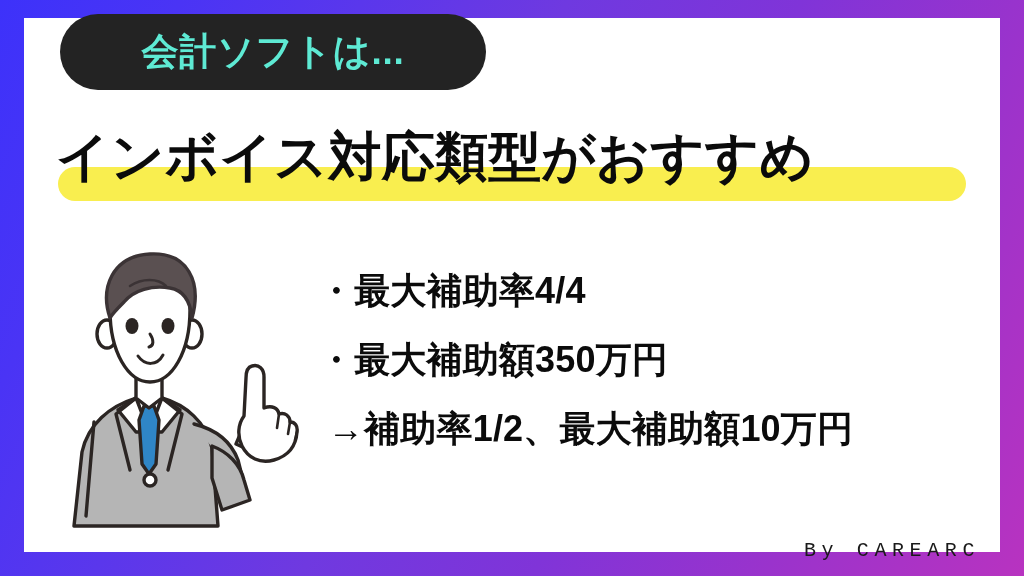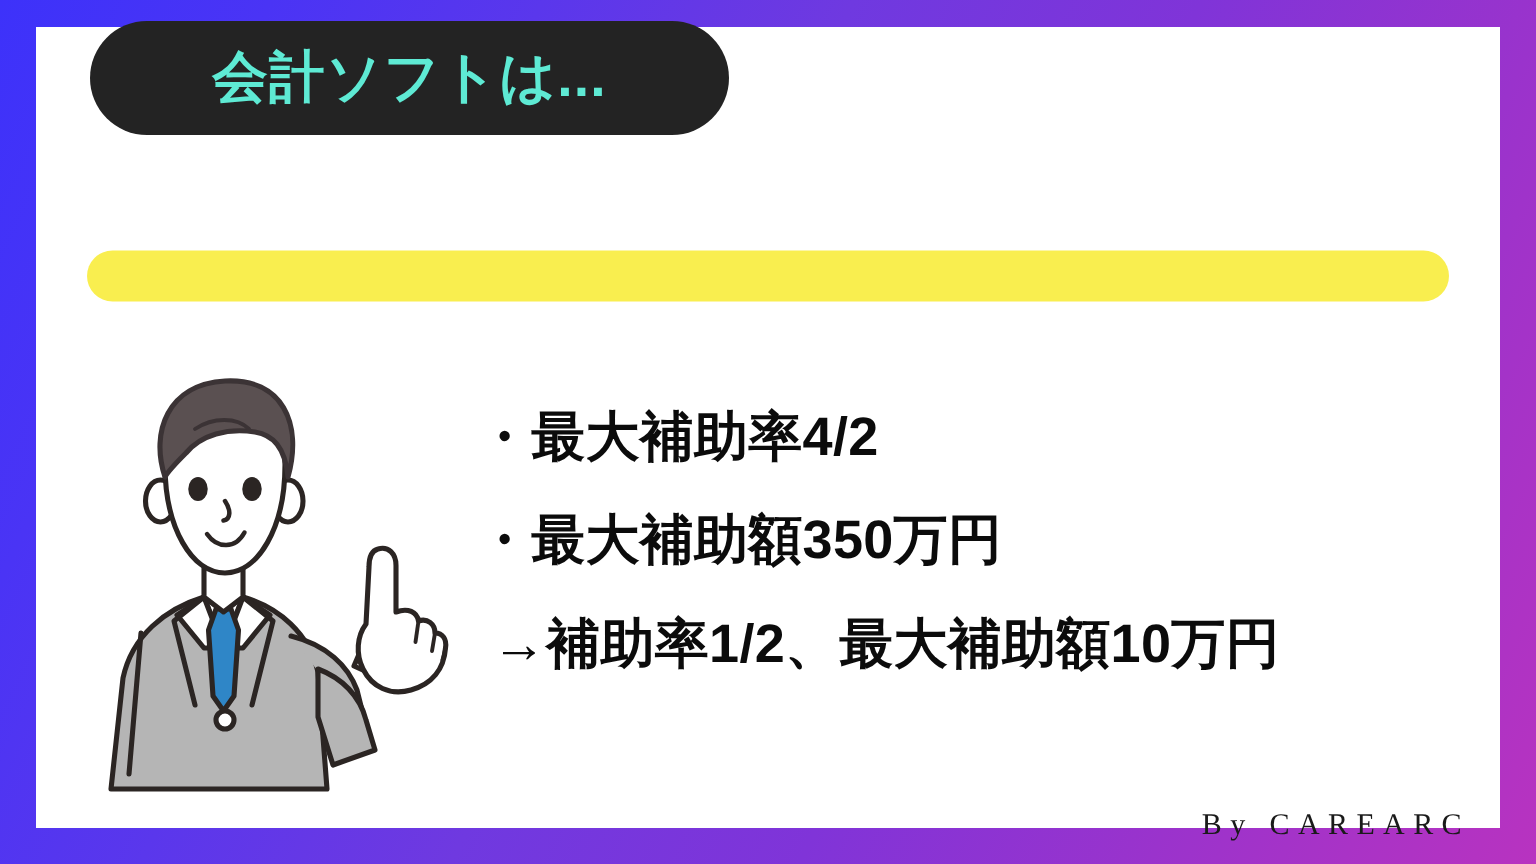--- a/index.html
+++ b/index.html
@@ -120,21 +120,21 @@
     white-space: nowrap;
     letter-spacing: 0.005em;
   }
   .bullet-line.arrow { margin-left: 10px; }
 
   
   .credit {
     position: absolute;
     right: 44px;
     bottom: 14px;
-    font-family: Liberation Serif, serif;
+    font-family: Liberation Mono, monospace;
     font-size: 20px;
     letter-spacing: 0.28em;
     color: #1a1a1a;
     z-index: 4;
     white-space: nowrap;
     margin-top: 32px;
   }
 </style>
 </head>
 <body>
@@ -144,20 +144,21 @@
   <div class="frame-bg"></div>
 
   <div class="card"></div>
 
   <div class="pill">
     <span class="pill-text">会計ソフトは...</span>
   </div>
 
   <div class="headline-wrap">
     <div class="marker"></div>
+    <div class="headline">インボイス対応類型がおすすめ</div>
   </div>
 
   <div class="illus">
     <svg viewBox="0 0 236 292" xmlns="http://www.w3.org/2000/svg">
       <g fill="none" stroke="#2b2523" stroke-width="3.4" stroke-linecap="round" stroke-linejoin="round">
 
         <path d="M70 150 C44 158 22 176 16 204 L8 278 L152 278 L146 200 C140 174 120 157 96 150 Z" fill="#b5b5b5"></path>
 
         <path d="M70 150 L83 184 L96 150 L83 143 Z" fill="#ffffff"></path>
         <path d="M70 150 L52 162 L70 184 L83 184 Z" fill="#ffffff"></path>
@@ -205,20 +206,20 @@
         <ellipse cx="102" cy="78" rx="6.5" ry="8" fill="#2b2523" stroke="none"></ellipse>
 
         <path d="M84 86 C88 92 88 98 83 99" stroke-width="3" fill="none"></path>
 
         <path d="M72 108 C79 118 91 118 97 107" stroke-width="3" fill="none"></path>
       </g>
     </svg>
   </div>
 
   <div class="bullets">
-    <div class="bullet-line">・最大補助率4/2</div>
+    <div class="bullet-line">・最大補助率4/4</div>
     <div class="bullet-line">・最大補助額350万円</div>
     <div class="bullet-line arrow">→補助率1/2、最大補助額10万円</div>
   </div>
 
   <div class="credit">By CAREARC</div>
 
 </div>
 
 </body></html>

